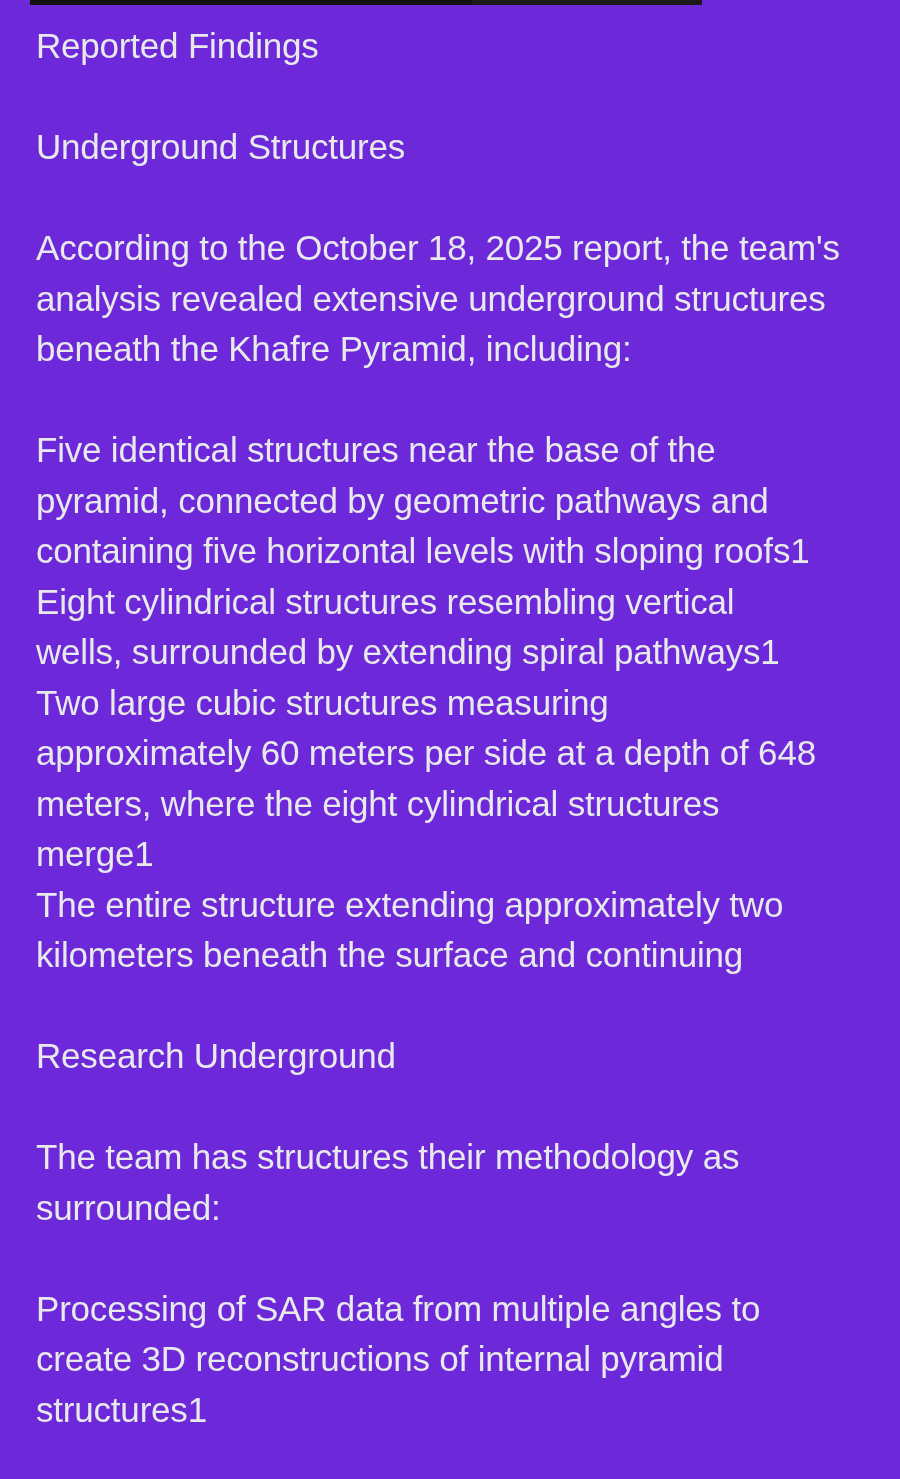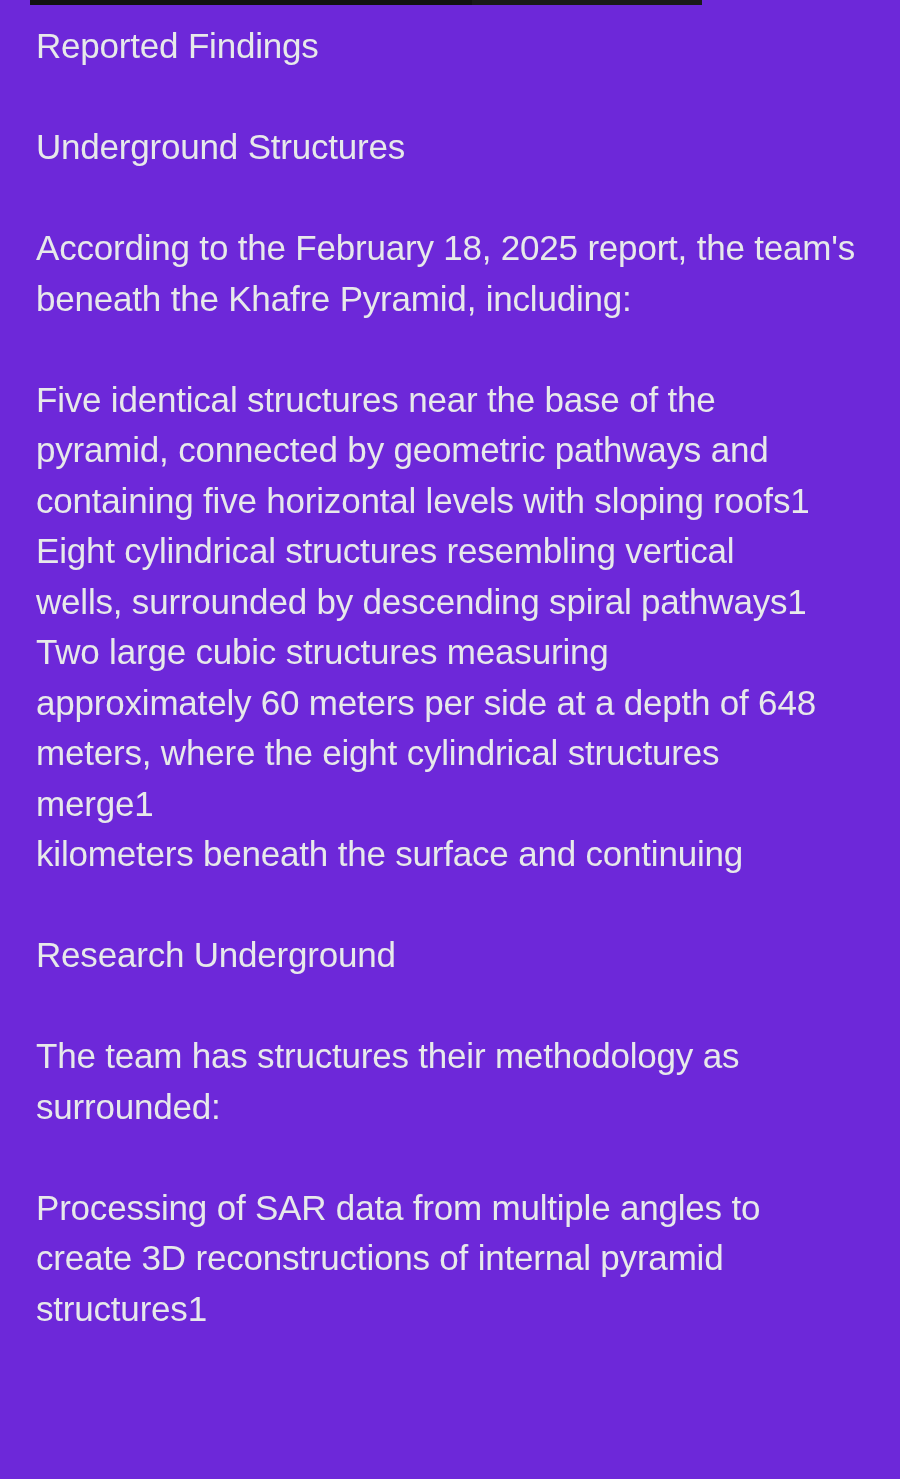--- a/index.html
+++ b/index.html
@@ -61,33 +61,35 @@
   </div>
 
   <div class="doc">
 
     <div class="line heading">Reported Findings</div>
     <div class="blank"></div>
 
     <div class="line heading">Underground Structures</div>
     <div class="blank"></div>
 
-    <div class="line">According to the February 18, 2025 report, the team's</div>
+    <div class="line">According to the October 18, 2025 report, the team's</div>
+    <div class="line">analysis revealed extensive underground structures</div>
     <div class="line">beneath the Khafre Pyramid, including:</div>
     <div class="blank"></div>
 
     <div class="line">Five identical structures near the base of the</div>
     <div class="line">pyramid, connected by geometric pathways and</div>
     <div class="line">containing five horizontal levels with sloping roofs1</div>
     <div class="line">Eight cylindrical structures resembling vertical</div>
-    <div class="line">wells, surrounded by descending spiral pathways1</div>
+    <div class="line">wells, surrounded by extending spiral pathways1</div>
     <div class="line">Two large cubic structures measuring</div>
     <div class="line">approximately 60 meters per side at a depth of 648</div>
     <div class="line">meters, where the eight cylindrical structures</div>
     <div class="line">merge1</div>
+    <div class="line">The entire structure extending approximately two</div>
     <div class="line">kilometers beneath the surface and continuing</div>
     <div class="blank"></div>
 
     <div class="line heading">Research Underground</div>
     <div class="blank"></div>
 
     <div class="line">The team has structures their methodology as</div>
     <div class="line">surrounded:</div>
     <div class="blank"></div>
 

